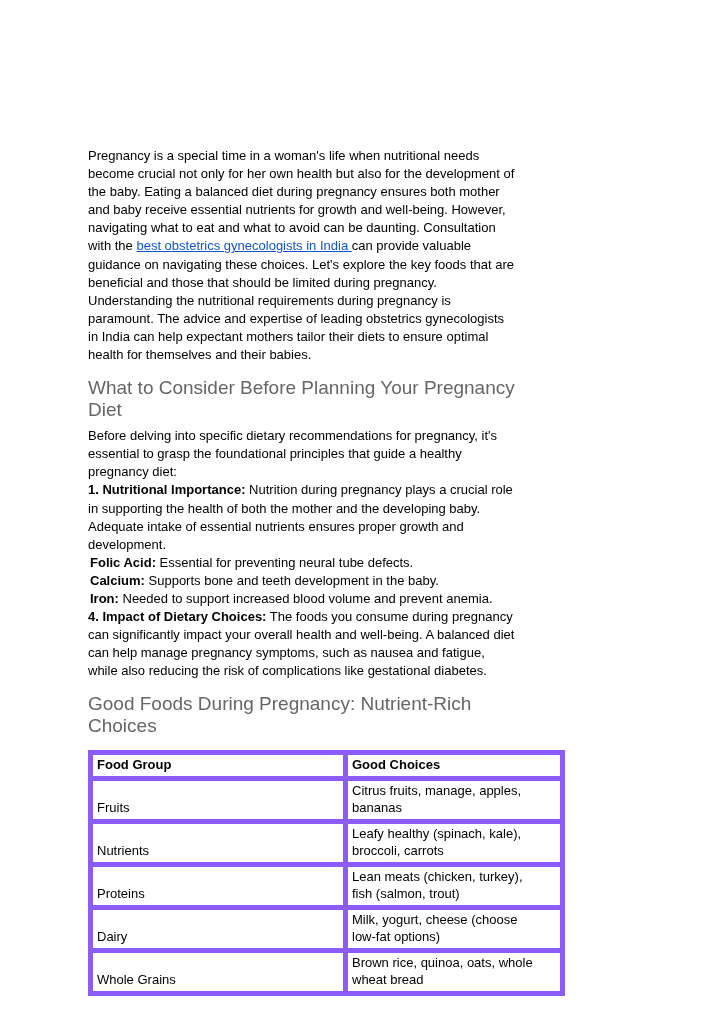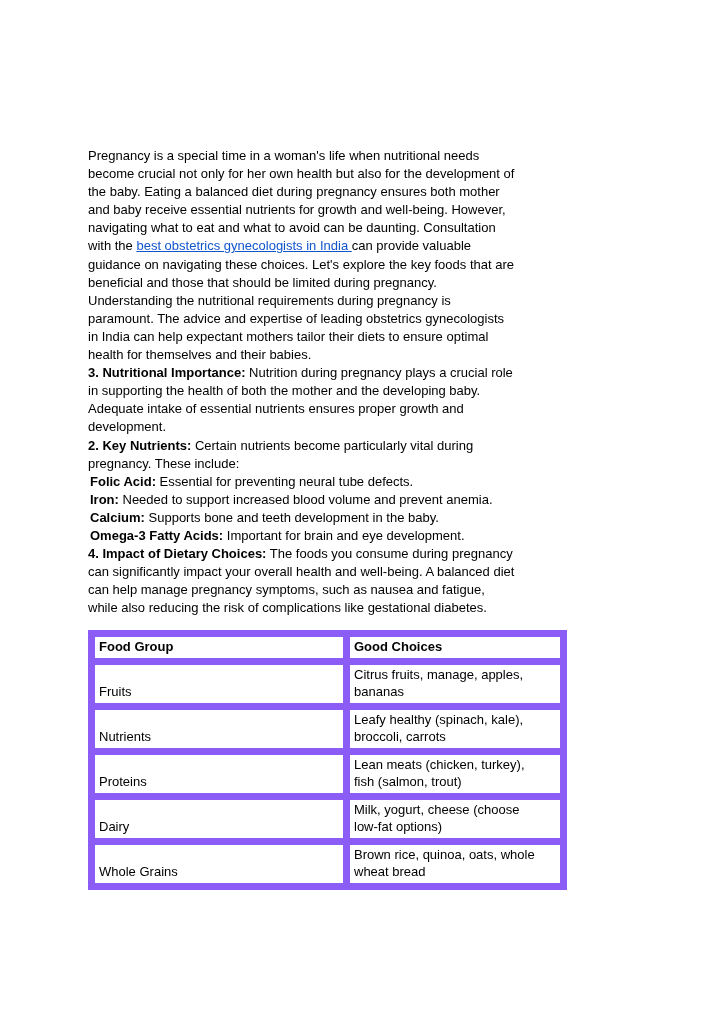--- a/index.html
+++ b/index.html
@@ -35,54 +35,55 @@
   }
   .indent-list { margin-left: 2px; }
   table.foods-table {
     border-collapse: collapse;
     table-layout: fixed;
     width: 472px;
     margin-top: 13px;
   }
   table.foods-table th,
   table.foods-table td {
-    border: 7px solid #8b5cf6;
+    border: 5px solid #8b5cf6;
     padding: 1px 21px 2px 4px;
     font-size: 13px;
     line-height: 17.5px;
     vertical-align: bottom;
     text-align: left;
     color: #000000;
     font-weight: 400;
     overflow: hidden;
   }
   table.foods-table th { font-weight: 700; }
 </style>
 </head>
 <body>
 
 <div class="page">
 
   <p class="body-text"><span>Pregnancy is a special time in a woman's life when nutritional needs become crucial not only for her own health but also for the development of the baby. Eating a balanced diet during pregnancy ensures both mother and baby receive essential nutrients for growth and well-being. However, navigating what to eat and what to avoid can be daunting. Consultation with the </span><a class="doc-link">best obstetrics gynecologists in India </a><span>can provide valuable guidance on navigating these choices. Let's explore the key foods that are beneficial and those that should be limited during pregnancy. Understanding the nutritional requirements during pregnancy is paramount. The advice and expertise of leading obstetrics gynecologists in India can help expectant mothers tailor their diets to ensure optimal health for themselves and their babies.</span></p>
 
+  <h2 class="doc-heading">What to Consider Before Planning Your Pregnancy Diet</h2>
 
+  <p class="body-text">Before delving into specific dietary recommendations for pregnancy, it's essential to grasp the foundational principles that guide a healthy pregnancy diet:</p>
 
-  <p class="body-text"><span class="run-bold">3. Nutritional Importance:</span><span> Nutrition during pregnancy plays a crucial role in supporting the health of both the mother and the developing baby. Adequate intake of essential nutrients ensures proper growth and development.</span></p>
+  <p class="body-text"><span class="run-bold">1. Nutritional Importance:</span><span> Nutrition during pregnancy plays a crucial role in supporting the health of both the mother and the developing baby. Adequate intake of essential nutrients ensures proper growth and development.</span></p>
 
-  <p class="body-text"><span class="run-bold">2. Key Nutrients:</span><span> Certain nutrients become particularly vital during pregnancy. These include:</span></p>
 
   <div class="indent-list">
     <p class="body-text"><span class="run-bold">Folic Acid:</span><span> Essential for preventing neural tube defects.</span></p>
+    <p class="body-text"><span class="run-bold">Calcium:</span><span> Supports bone and teeth development in the baby.</span></p>
     <p class="body-text"><span class="run-bold">Iron:</span><span> Needed to support increased blood volume and prevent anemia.</span></p>
-    <p class="body-text"><span class="run-bold">Calcium:</span><span> Supports bone and teeth development in the baby.</span></p>
-    <p class="body-text"><span class="run-bold">Omega-3 Fatty Acids:</span><span> Important for brain and eye development.</span></p>
   </div>
 
   <p class="body-text"><span class="run-bold">4. Impact of Dietary Choices:</span><span> The foods you consume during pregnancy can significantly impact your overall health and well-being. A balanced diet can help manage pregnancy symptoms, such as nausea and fatigue, while also reducing the risk of complications like gestational diabetes.</span></p>
 
+  <h2 class="doc-heading">Good Foods During Pregnancy: Nutrient-Rich Choices</h2>
 
 
   <table class="foods-table">
     <colgroup>
       <col style="width:255px">
       <col style="width:217px">
     </colgroup>
     <thead>
       <tr>
         <th>Food Group</th>

